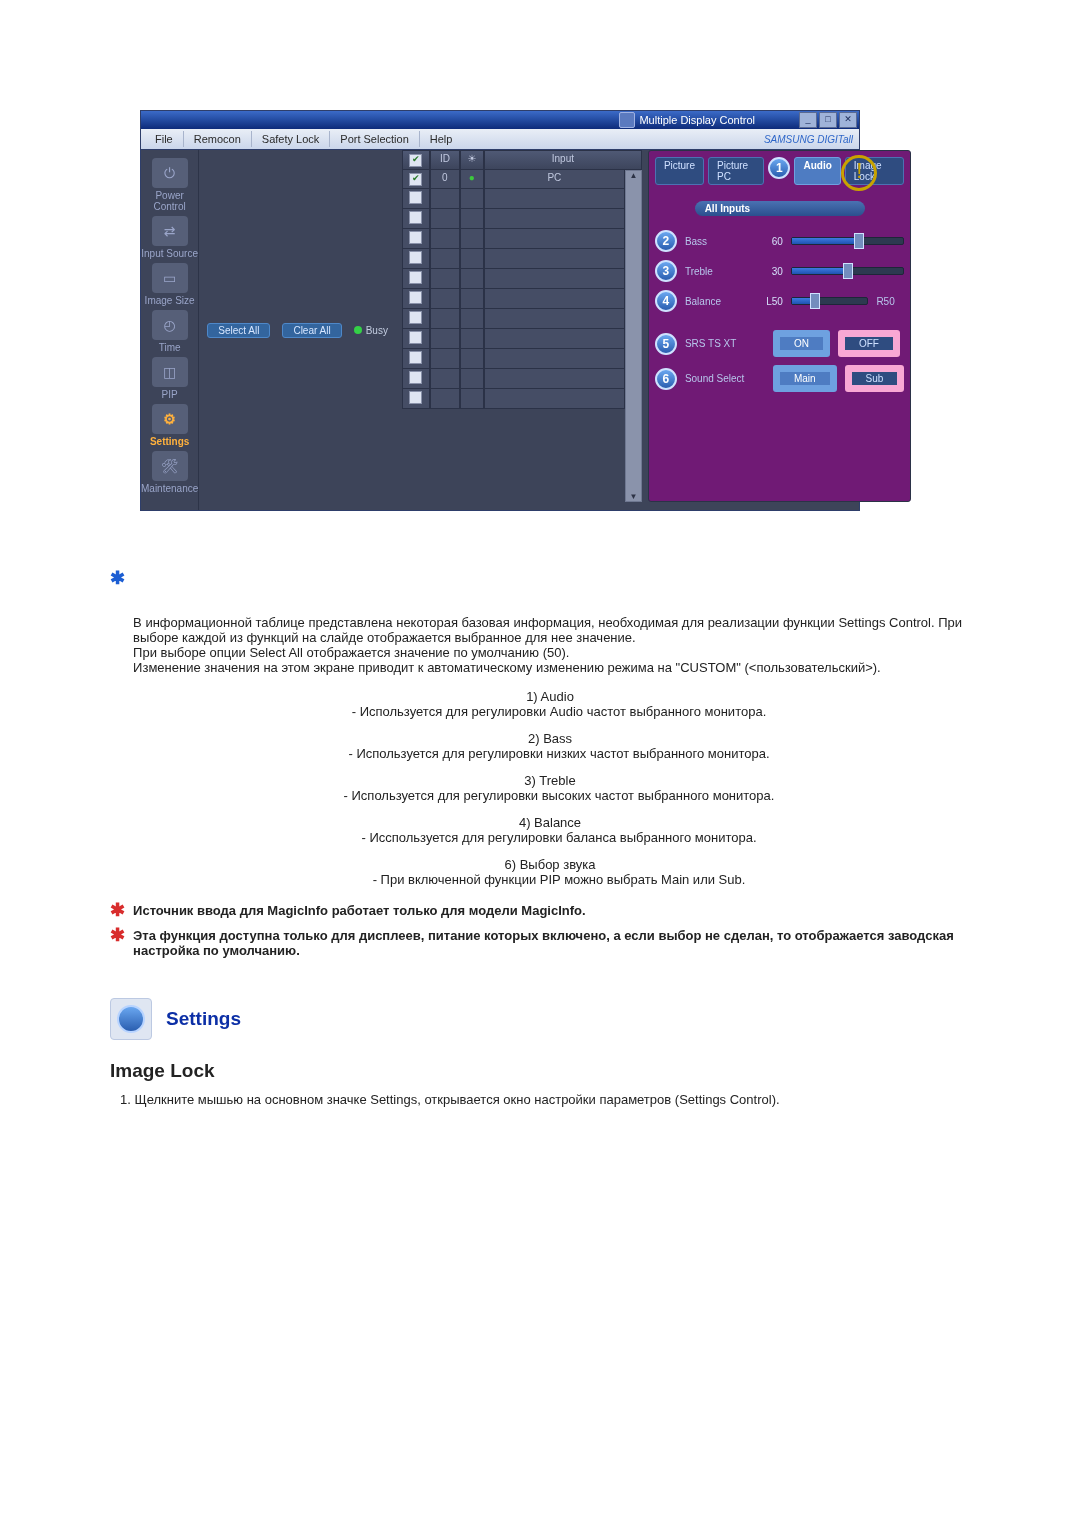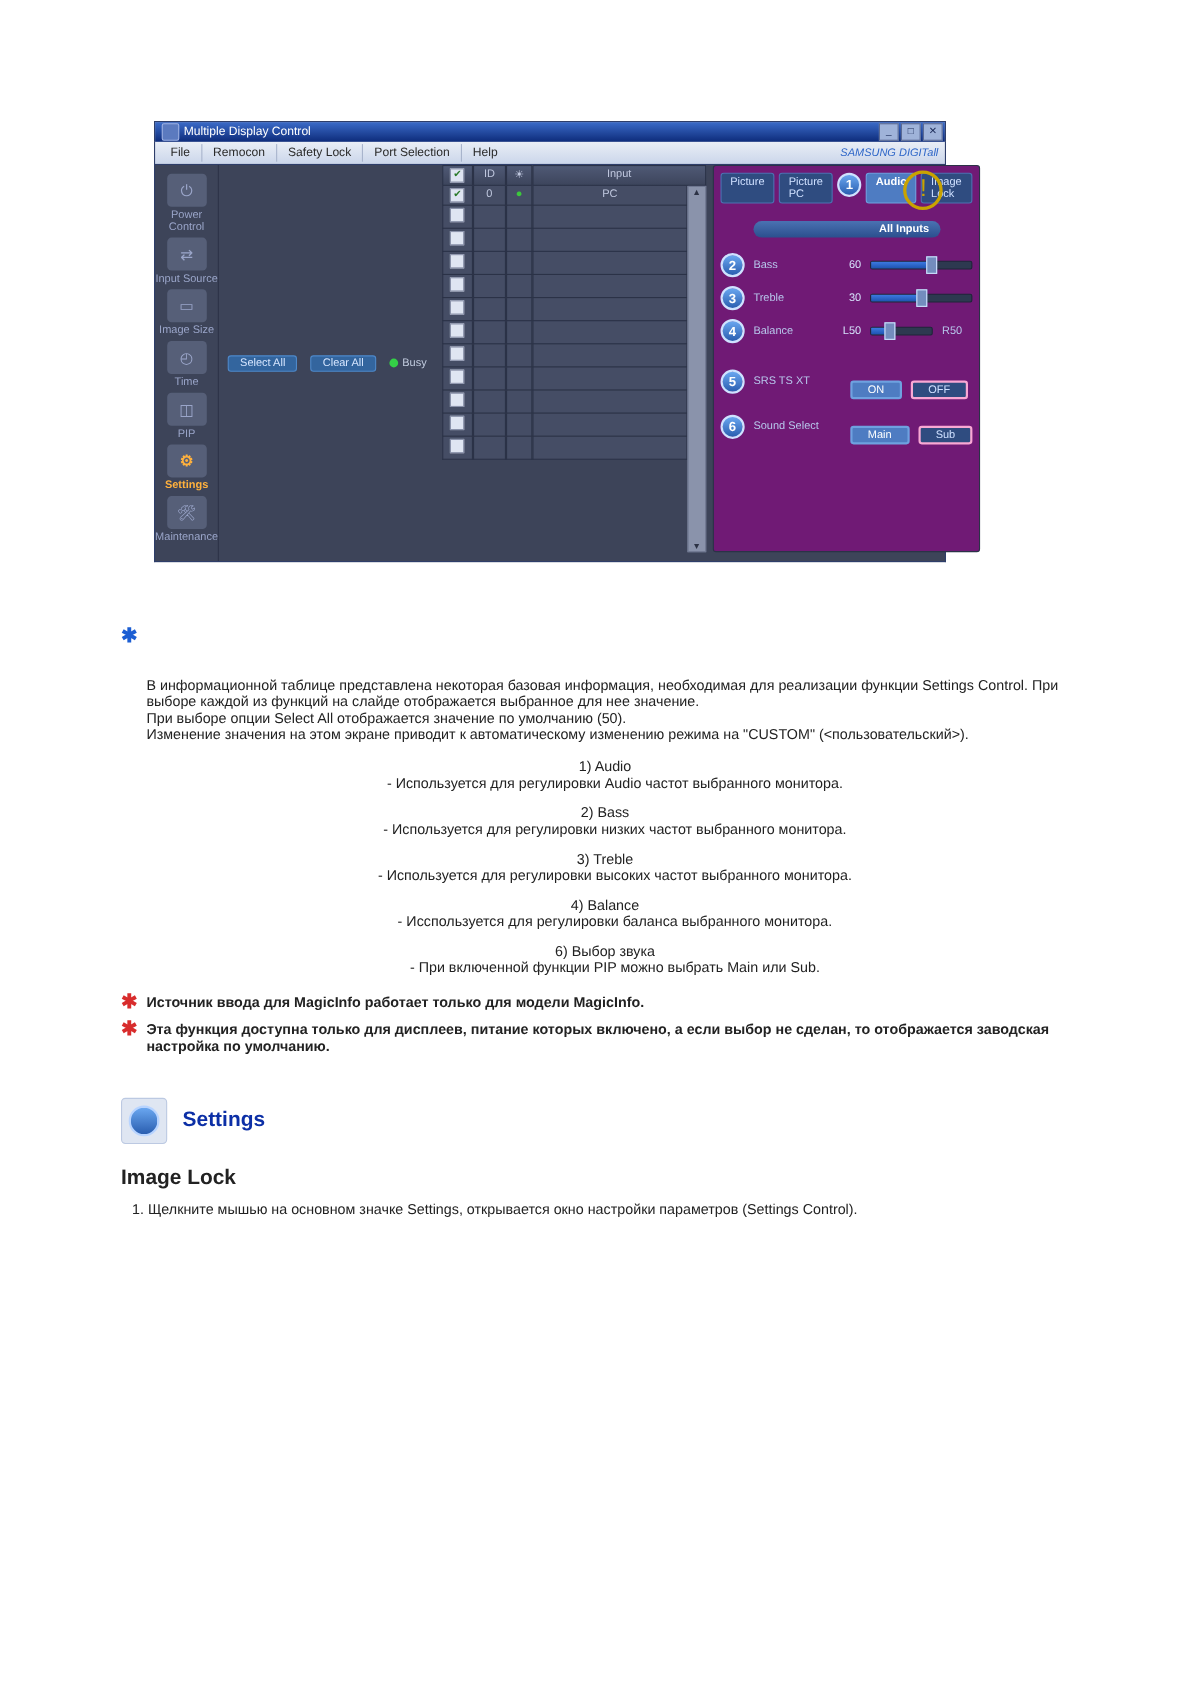--- a/index.html
+++ b/index.html
@@ -25,21 +25,21 @@
   }
   .app-title {
     background: linear-gradient(#3b6bc8, #0d2b7a);
     border: 1px solid #2e3e6a;
     border-bottom: none;
     color: #fff;
     font-size: 11px;
     padding: 1px 2px 1px 6px;
     display: flex;
     align-items: center;
-    justify-content: space-between;
+    justify-content: flex-end;
     gap: 44px;
   }
   .app-title-left { display:flex; align-items:center; gap:4px;}
   .tbicon {
     width:14px;height:14px;background:#5b7abf;border:1px solid #9fb2e3;border-radius:2px;
     display:inline-block;
   }
   .ctrl-btns { display:flex;gap:2px;}
   .ctrl-btn {
     width:16px;height:14px;background:#9fb3d9;border:1px solid #5a6a93;
@@ -147,21 +147,21 @@
   }
   .tab{
     background:#2f4c80;border:1px solid #4c72b2;color:#cfe0ff;font-size:10px;
     padding:2px 8px;border-radius:3px;
   }
   .tab.active{
     background:#4e7cc2;color:#fff;border-color:#6ea1e0;font-weight:bold;
   }
   .all-inputs{
     background:linear-gradient(#4a72b2,#2b4f8e);
-    color:#fff;font-size:10px;font-weight:bold;text-align:right;
+    color:#fff;font-size:10px;font-weight:bold;text-align:left;
     border-radius:8px;padding:2px 10px;margin:16px auto 14px;width:150px;
   }
   .ctrl-row{
     display:flex;align-items:center;gap:8px;margin-bottom:8px;font-size:10px;color:#b7c6eb;
   }
   .callout{
     width:18px;height:18px;border-radius:50%;
     background:linear-gradient(#6aa7f0,#2a5eb0);
     color:#fff;font-weight:bold;font-size:12px;
     display:flex;align-items:center;justify-content:center;
@@ -179,22 +179,22 @@
   }
   .slider .thumb{
     width:8px;height:14px;background:#738dbe;border:1px solid #cfe2ff;
     position:absolute;top:-5px;transform:translateX(-50%);
   }
   .toggles{
     display:flex;align-items:center;gap:8px;margin-bottom:8px;font-size:10px;color:#b7c6eb;
   }
   .toggle-label{width:80px;}
   .togbtn{
-    background:#2f4c80;border:2px solid #f9a8d4;color:#cfe0ff;font-size:10px;
-    padding:1px 14px;border-radius:3px;margin-top:16px;
+    background:#2f4c80;border:7px solid #f9a8d4;color:#cfe0ff;font-size:10px;
+    padding:1px 14px;border-radius:3px;
   }
   .togbtn.sel{background:#4e7cc2;color:#fff;border-color:#6ea1e0;}
   .warn-icon{
     width:30px;height:30px;border:3px solid #c9a300;border-radius:50%;
     color:#c9a300;font-size:22px;text-align:center;line-height:26px;
     position:absolute;right:40px;bottom:10px;
   }
 
   
   .star{color:#1c5ed3;font-size:18px;font-weight:bold;vertical-align:top;line-height:14px;}

